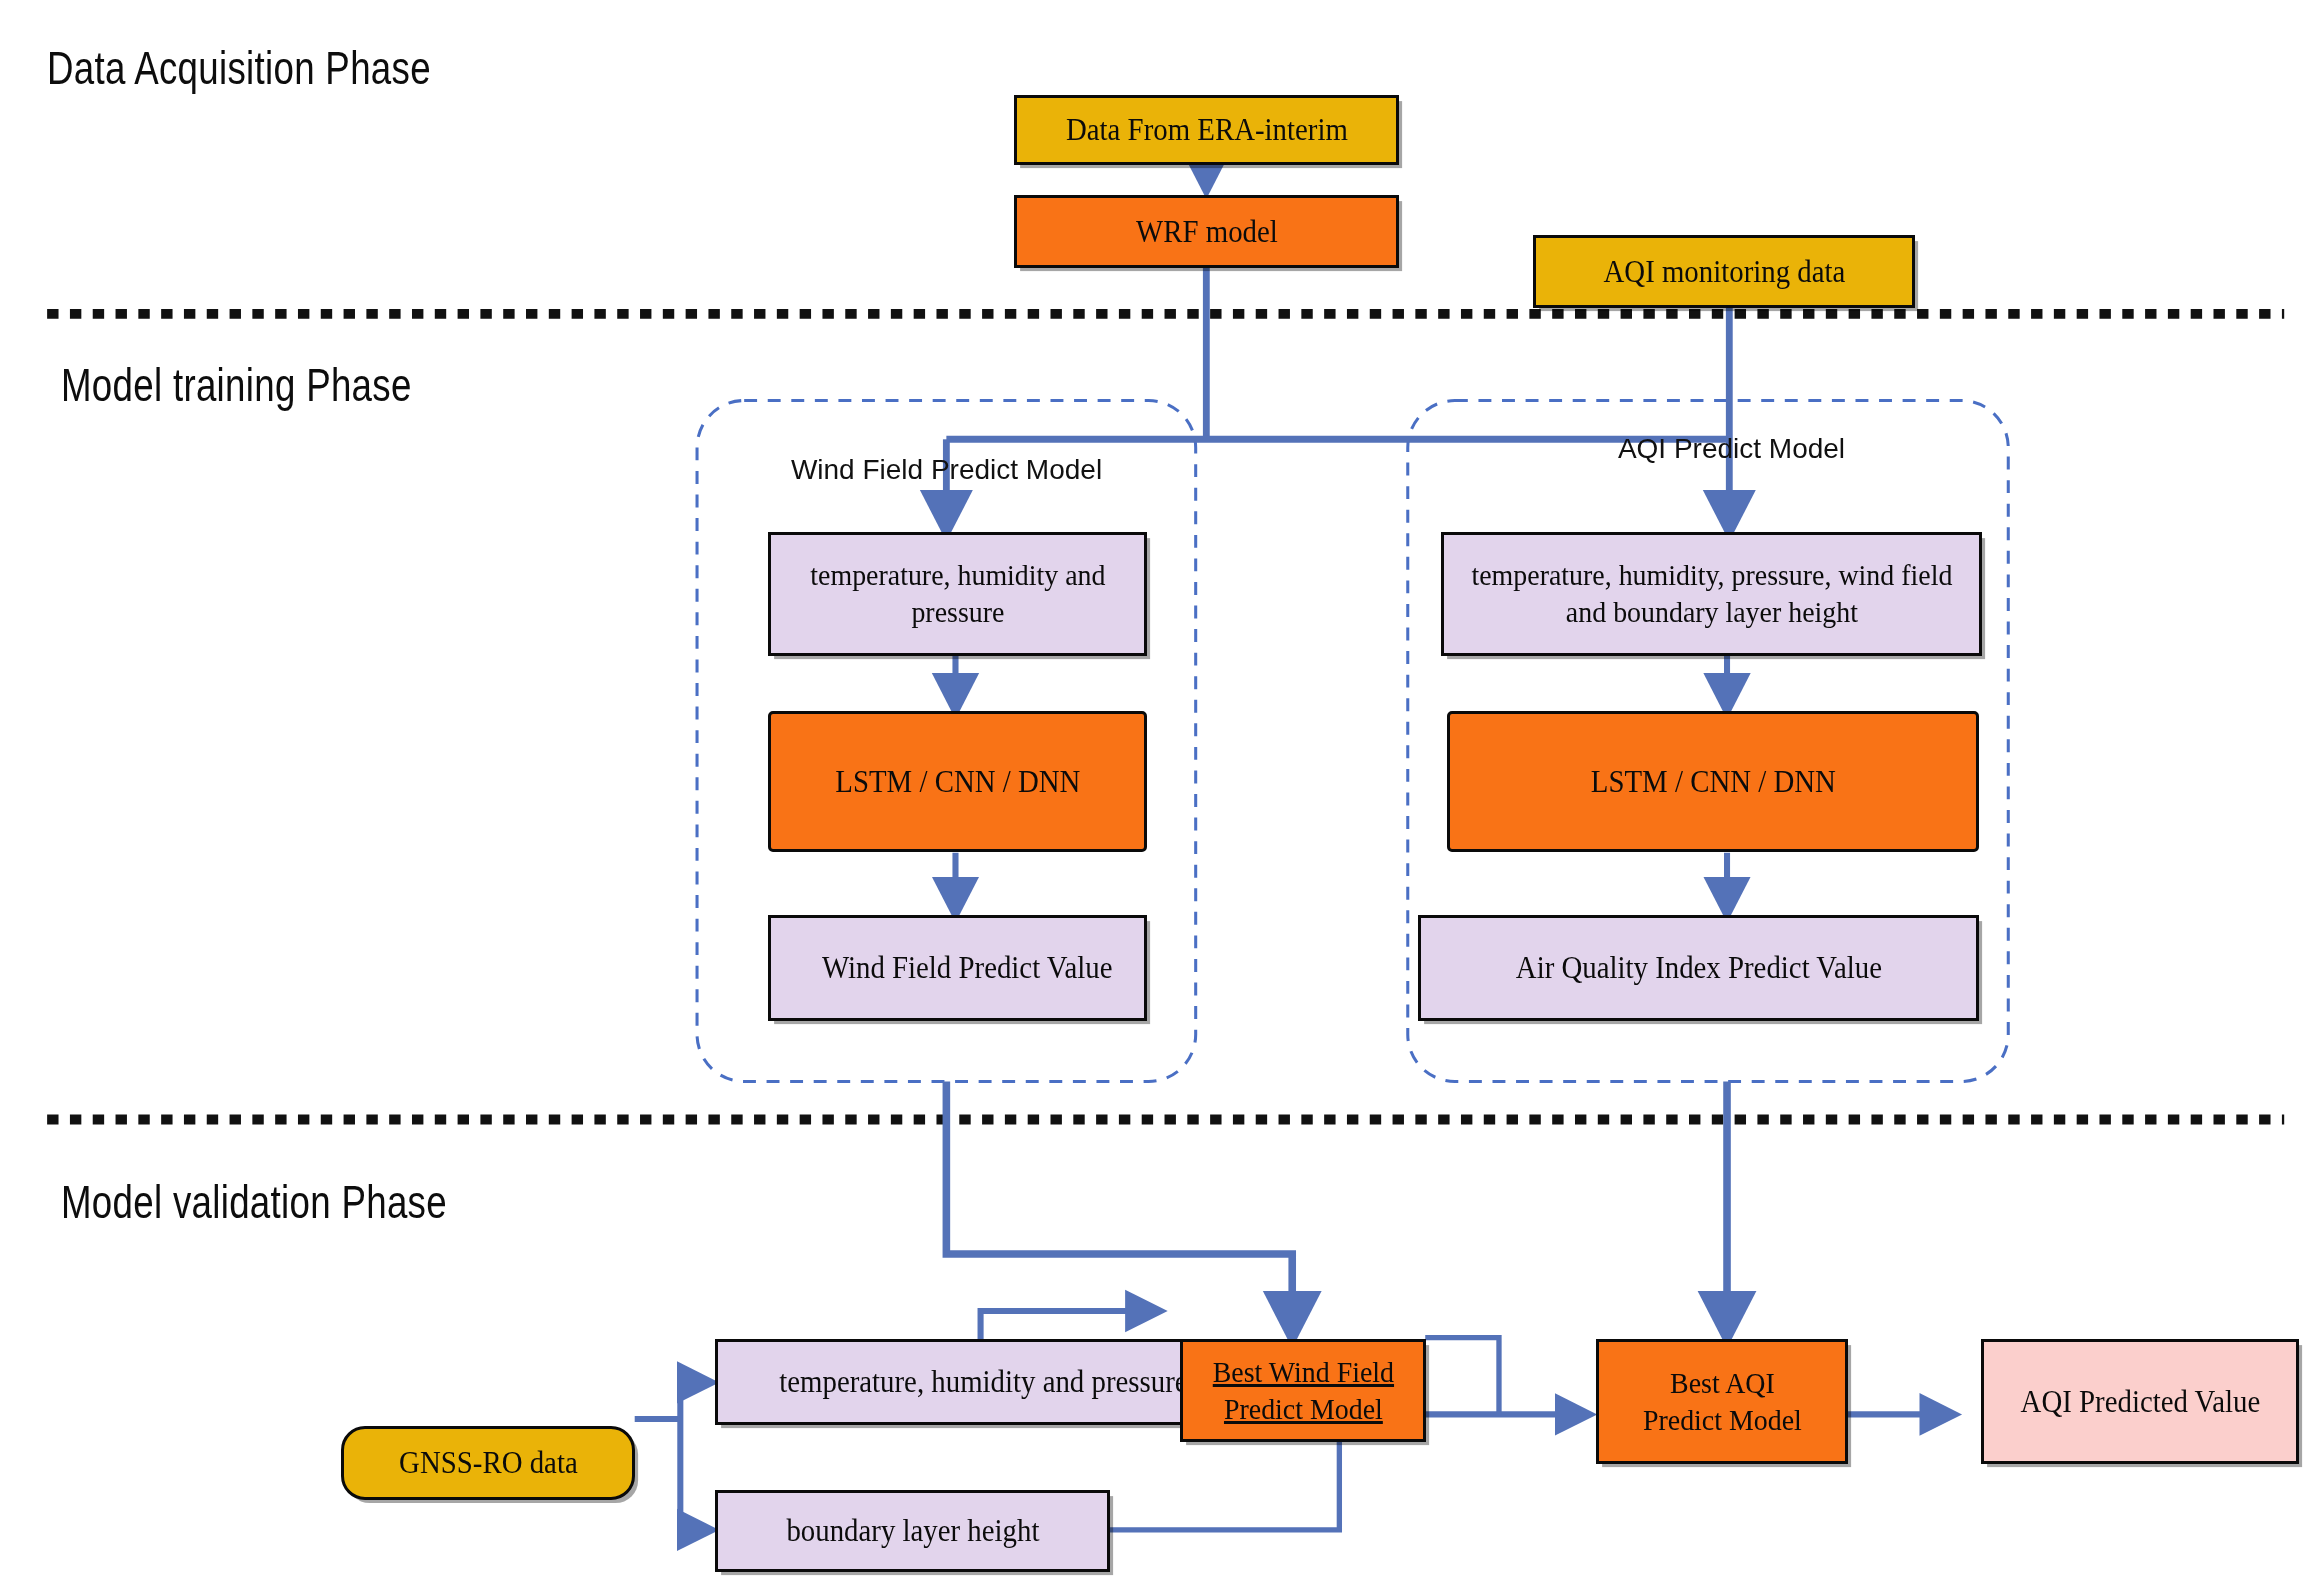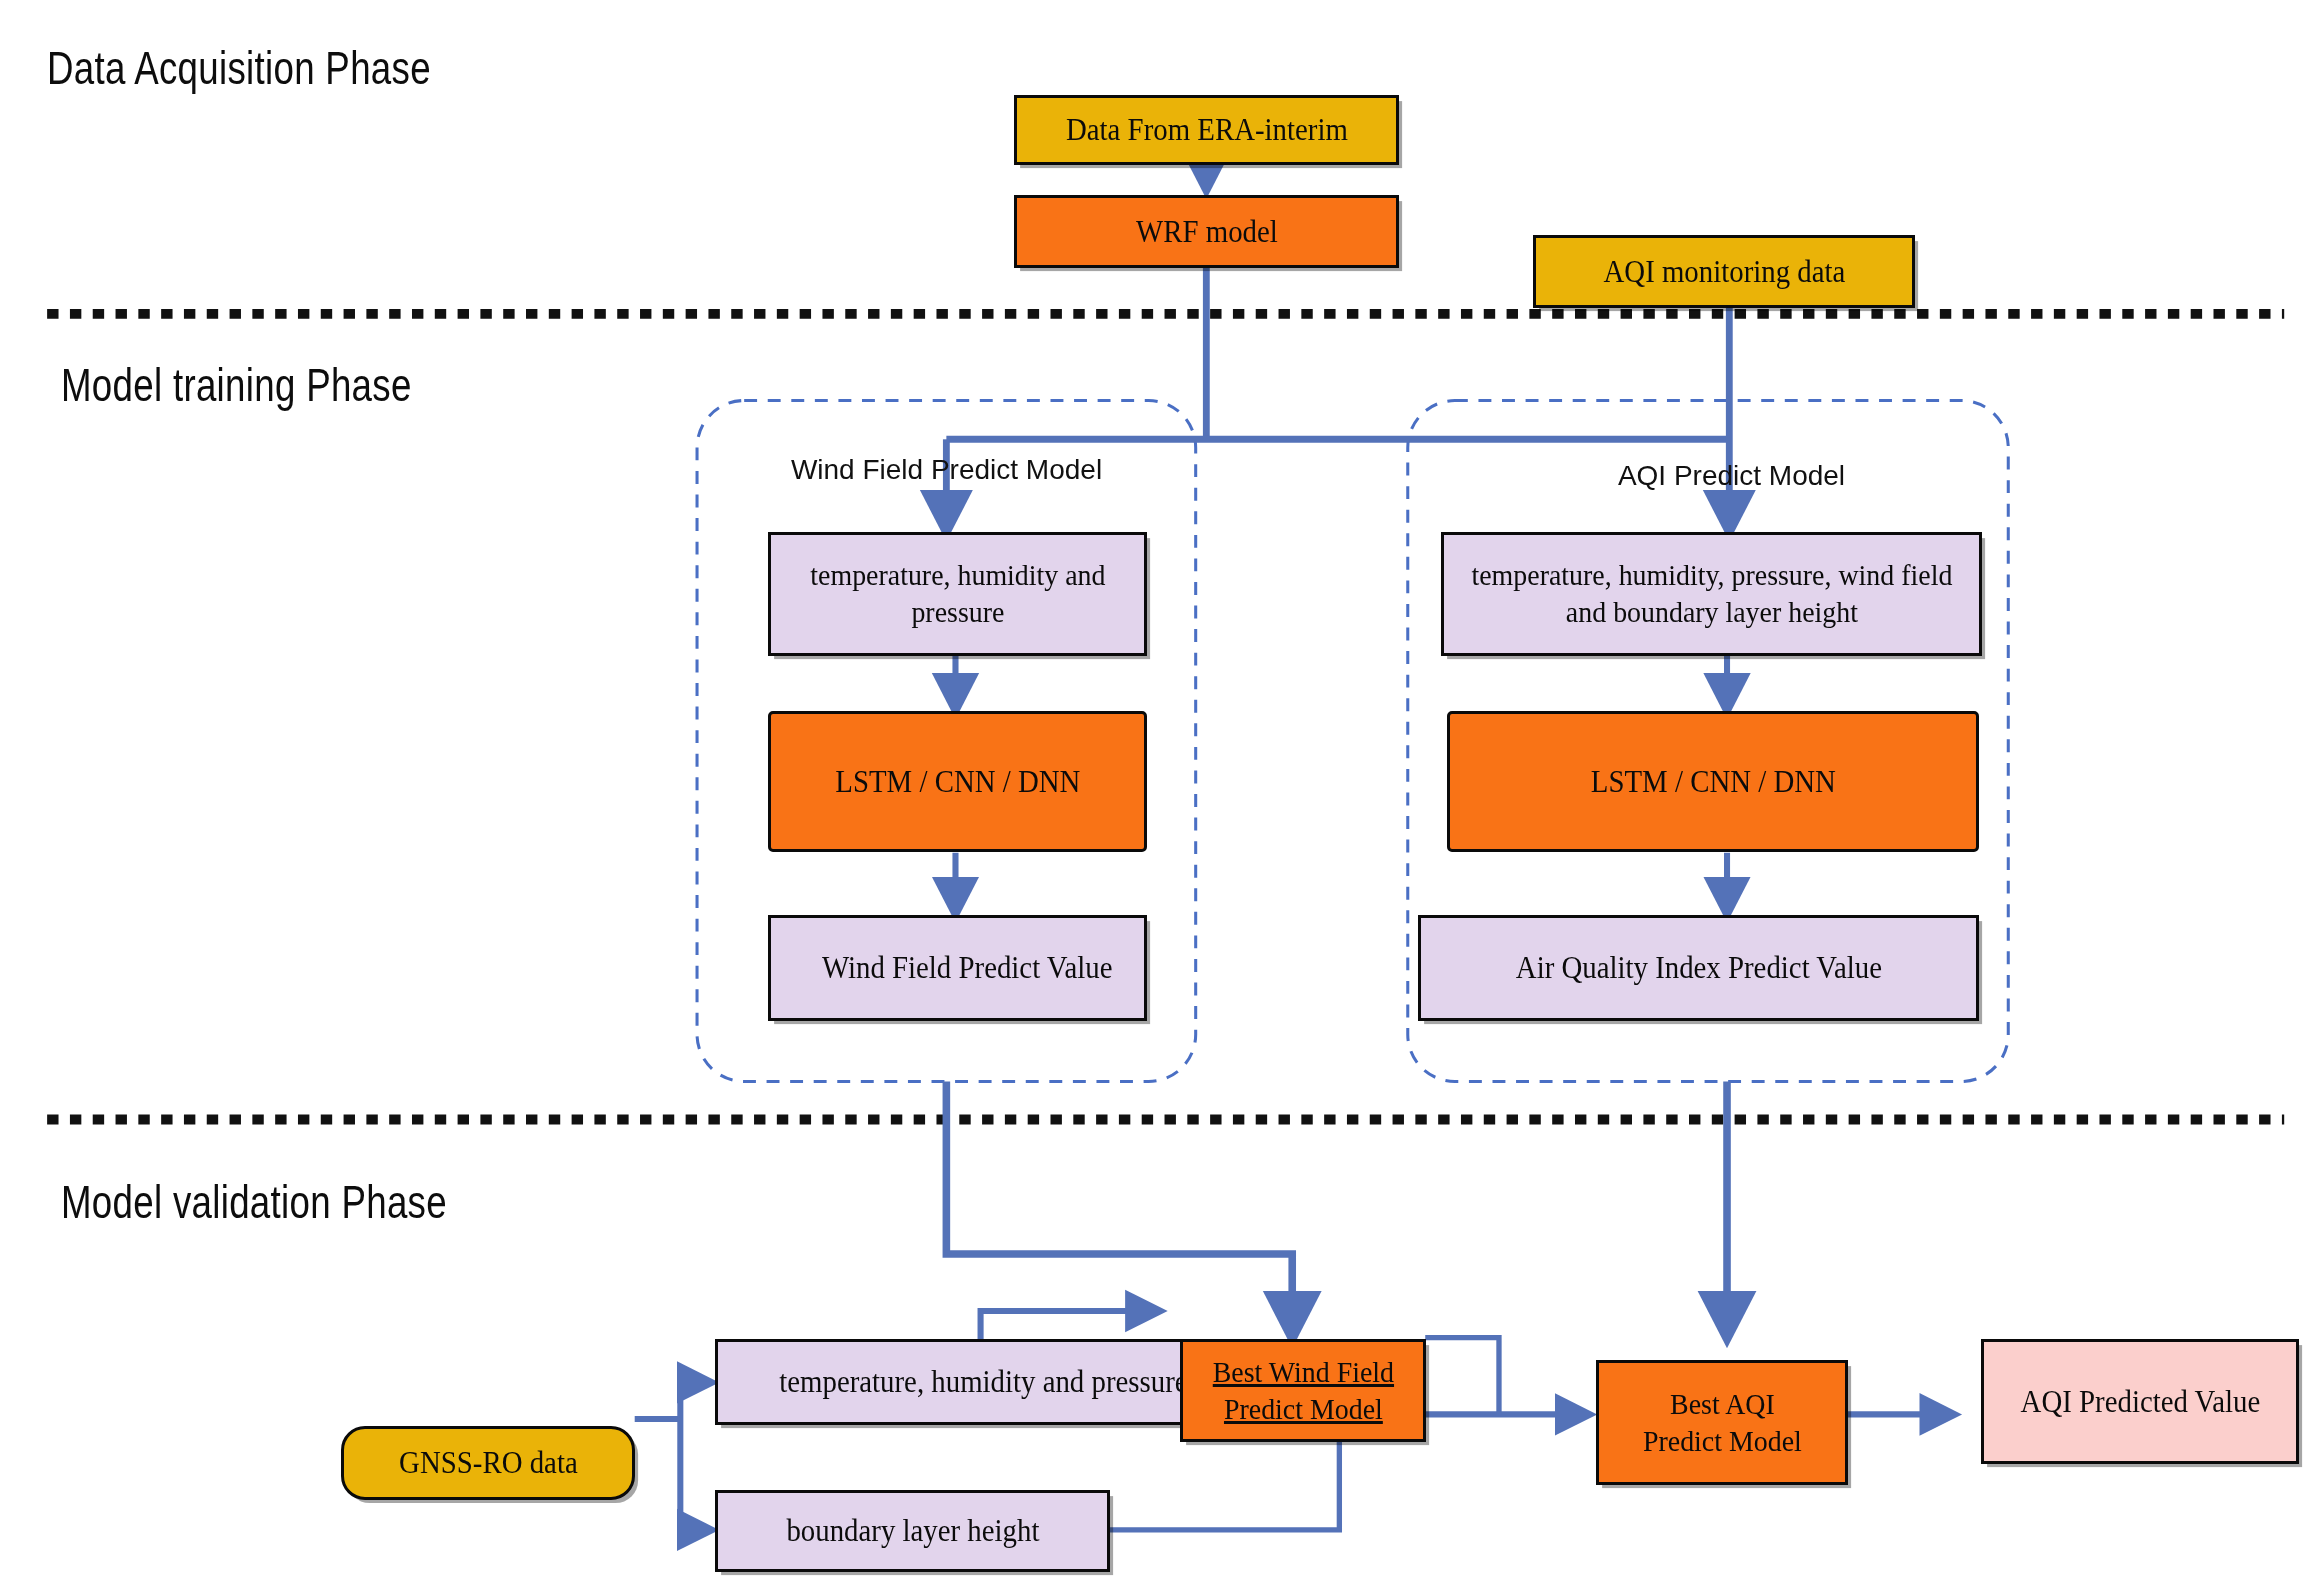--- a/index.html
+++ b/index.html
@@ -128,21 +128,21 @@
   </div>
 
   <div class="node fill-green rounded" style="left:768px; top:711px; width:379px; height:141px; font-size:31px; border-width:3px;">
     <span class="t">LSTM / CNN / DNN</span>
   </div>
 
   <div class="node fill-purple" style="left:768px; top:915px; width:379px; height:106px; font-size:31px;padding-left:27px;">
     <span class="t">Wind Field Predict Value</span>
   </div>
 
-  <div class="group-title" style="left:1408px; top:460px; width:601px;padding-left:23px;">AQI Predict Model</div>
+  <div class="group-title" style="left:1408px; top:433px; width:601px;padding-left:23px;">AQI Predict Model</div>
 
   <div class="node fill-purple" style="left:1441px; top:532px; width:541px; height:124px; font-size:30px;">
     <span class="t">temperature, humidity, pressure, wind field and boundary layer height</span>
   </div>
 
   <div class="node fill-green rounded" style="left:1447px; top:711px; width:532px; height:141px; font-size:31px; border-width:3px;">
     <span class="t">LSTM / CNN / DNN</span>
   </div>
 
   <div class="node fill-purple" style="left:1418px; top:915px; width:561px; height:106px; font-size:31px;">
@@ -159,21 +159,21 @@
 
   <div class="node fill-purple" style="left:715px; top:1490px; width:395px; height:82px; font-size:31px;">
     <span class="t">boundary layer height</span>
   </div>
 
   <div class="node fill-green" style="left:1180px; top:1339px; width:246px; height:103px; font-size:30px; flex-direction:column;text-decoration:underline;">
     <span class="t">Best Wind Field</span>
     <span class="t">Predict Model</span>
   </div>
 
-  <div class="node fill-green" style="left:1596px; top:1339px; width:252px; height:125px; font-size:30px; flex-direction:column;margin-top:21px;">
+  <div class="node fill-green" style="left:1596px; top:1339px; width:252px; height:125px; font-size:30px; flex-direction:column;">
     <span class="t">Best AQI</span>
     <span class="t">Predict Model</span>
   </div>
 
   <div class="node fill-pink" style="left:1981px; top:1339px; width:318px; height:125px; font-size:31px;">
     <span class="t">AQI Predicted Value</span>
   </div>
 
 </div>
 

